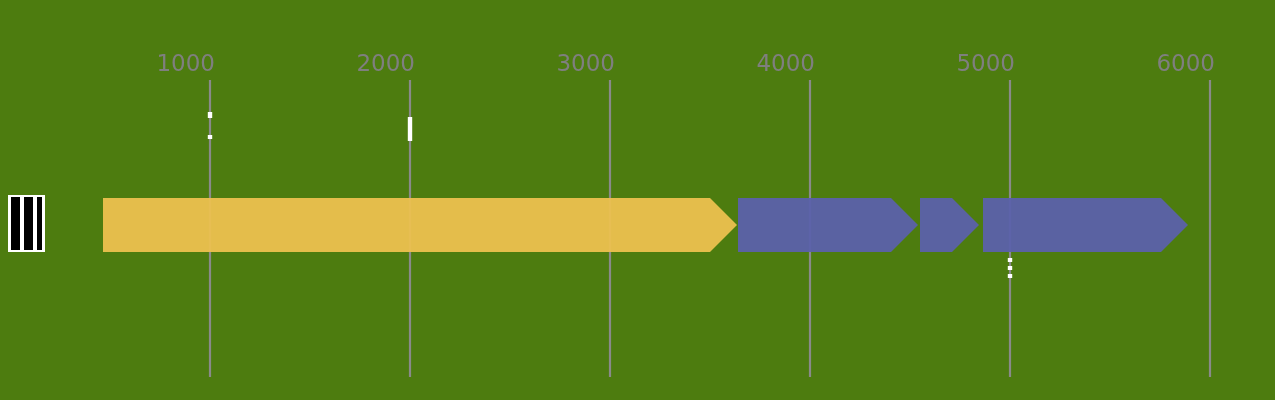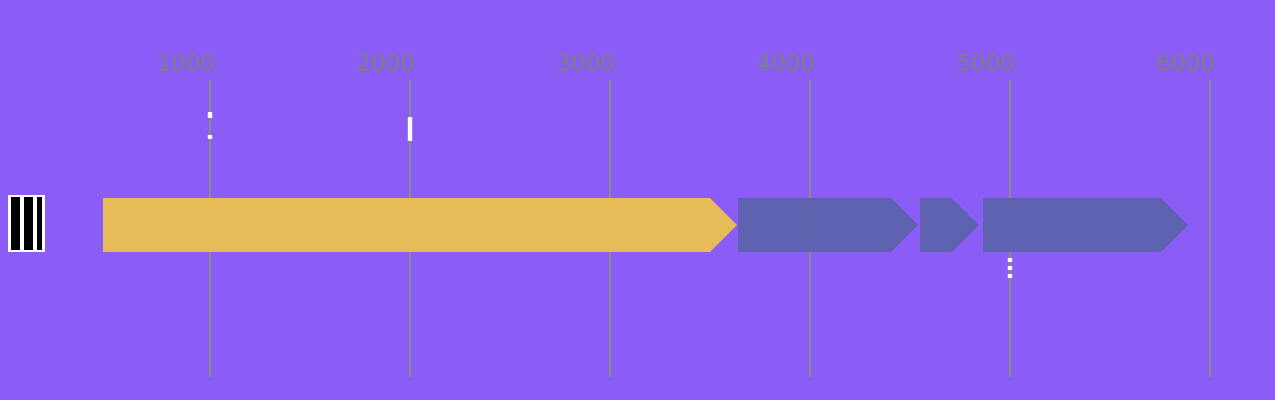--- a/index.html
+++ b/index.html
@@ -5,21 +5,21 @@
   html, body {
     margin: 0;
     padding: 0;
     background: #ffffff;
     font-family: "DejaVu Sans", sans-serif;
   }
   .canvas {
     position: relative;
     width: 1275px;
     height: 400px;
-    background: #8b5cf6;
+    background: #4d7c0f;
     overflow: hidden;
   }
   .map-svg {
     position: absolute;
     left: 0;
     top: 0;
   }
   .track-icon {
     position: absolute;
     left: 8px;

